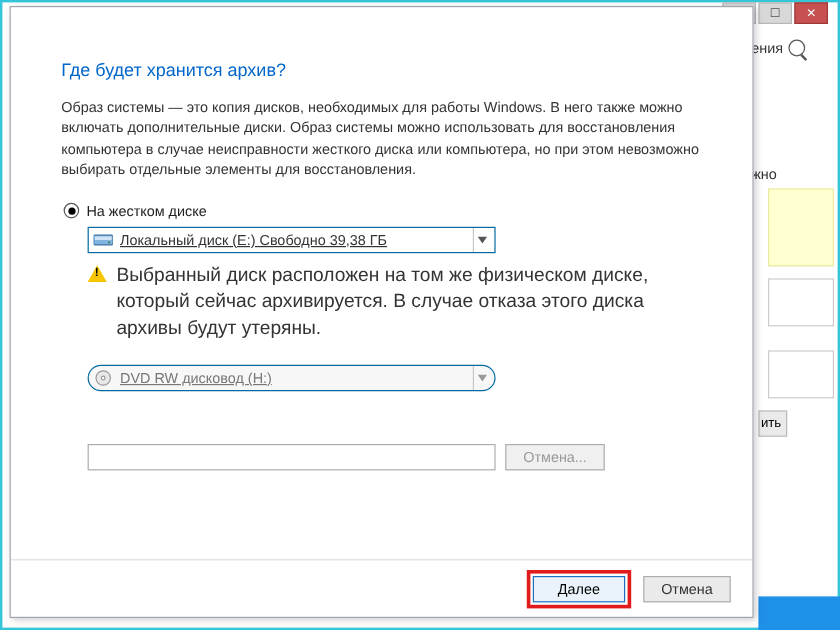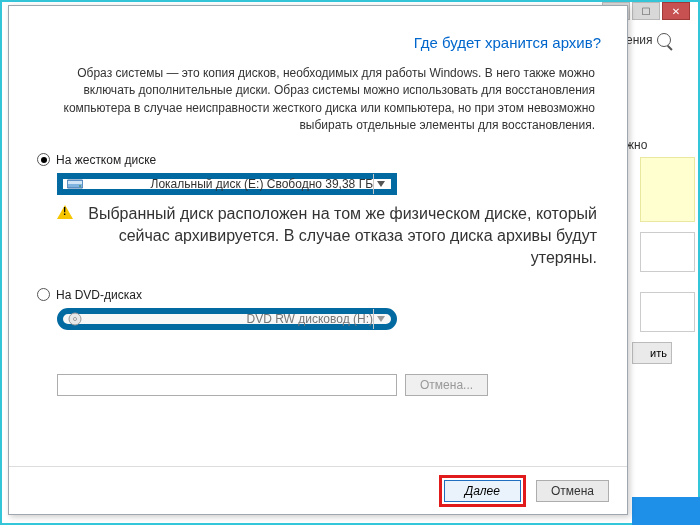--- a/index.html
+++ b/index.html
@@ -57,40 +57,39 @@
   }
   .bg-stripe2 {
     position:absolute; left:638px; top:230px; width:55px; height:40px;
     background:#fff; border:1px solid #ccc;
   }
   .bg-stripe3 {
     position:absolute; left:638px; top:290px; width:55px; height:40px;
     background:#fff; border:1px solid #ccc;
   }
   .bg-btnfrag {
-    position:absolute; left:630px; top:340px; width:40px; height:22px;
+    position:absolute; left:630px; top:340px; width:24px; height:22px;
     background:#eaeaea; border:1px solid #bbb; font-size:11px;
     display:flex;align-items:center;justify-content:flex-end;padding-right:4px;
   }
   .bg-blue-strip {
     position:absolute; left:630px; top:495px; width:70px; height:28px;
     background:#1e90e8;
   }
 
   
   .dialog {
     position: absolute;
     left: 8px; top: 5px;
     width: 620px;
     height: 510px;
     background: #fff;
     border: 1px solid #9fa6ad;
     box-shadow: 2px 2px 6px rgba(0,0,0,0.2);
-    padding: 0;
-    text-align: right;
+    padding: 16px;
   }
   .dialog-inner {
     padding: 18px 26px 0 26px;
   }
   .heading {
     color: #0066cc;
     font-size: 15px;
     margin: 10px 0 14px 0;
     font-weight: 400;
   }
@@ -113,26 +112,27 @@
     width: 13px; height: 13px; border: 1px solid #555; border-radius: 50%;
     display:flex;align-items:center;justify-content:center;background:#fff;
   }
   .radio.selected::after{
     content:""; width:6px;height:6px;background:#000;border-radius:50%;
   }
   .radio-label { font-size: 12px; color:#222; }
   .combo {
     display:flex; align-items:center;
     width: 340px; height: 22px;
-    border: 6px solid #0369a1;
+    border: 1px solid #0369a1;
     background: #fff;
     margin-left: 22px;
     padding: 0 4px 0 4px;
     font-size:12px; color:#333;
     position:relative;
+    text-decoration:underline;
   }
   .combo.disabled { color:#777; background:#f7f7f7;border-radius:11px; }
   .combo-icon {
     width:16px;height:14px;margin-right:6px;flex:none;
   }
   .combo-text { flex:1; white-space:nowrap; overflow:hidden; }
   .combo-arrow {
     width:14px;height:20px;border-left:1px solid #c8c8c8;
     display:flex;align-items:center;justify-content:center;
   }
@@ -162,21 +162,21 @@
     cursor:pointer;
   }
   .btn.disabled { color:#999; background:#f0f0f0; cursor:default;}
   .footer {
     position:absolute; left:0; bottom:0; width:100%;
     height:48px; border-top:1px solid #ddd;
     display:flex; align-items:center; justify-content:flex-end;
     gap:10px; padding-right:18px;
   }
   .next-highlight {
-    border:3px solid #e11b1b; padding:2px;font-style:italic;
+    border:3px solid #e11b1b; padding:2px;
   }
   .next-highlight .btn {
     border:1px solid #1e6fbf; background:#eaf3fc; color:#000;
     padding: 0 20px;
   }
   .hdd-icon { display:block; }
   .dvd-icon { display:block; }
 </style>
 </head>
 <body>
@@ -224,24 +224,20 @@
             </svg>
         </div>
       </div>
       <div class="warning-row">
         <div class="warn-icon"></div>
         <div class="warn-text">Выбранный диск расположен на том же физическом диске, который сейчас архивируется. В случае отказа этого диска архивы будут утеряны.</div>
       </div>
     </div>
 
     <div class="option-group" style="margin-top:18px;">
-      <div class="radio-row">
-        <div class="radio"></div>
-        <span class="radio-label">На DVD-дисках</span>
-      </div>
       <div class="combo disabled">
         <svg class="combo-icon dvd-icon" viewBox="0 0 16 14">
           <circle cx="8" cy="7" r="6" fill="#e8e8e8" stroke="#999"></circle>
           <circle cx="8" cy="7" r="1.5" fill="#fff" stroke="#999"></circle>
         </svg>
         <span class="combo-text">DVD RW дисковод (H:)</span>
         <div class="combo-arrow">
           <svg viewBox="0 0 8 6">
               <path d="M0 0 L8 0 L4 6 Z" fill="#999"></path>
             </svg>

